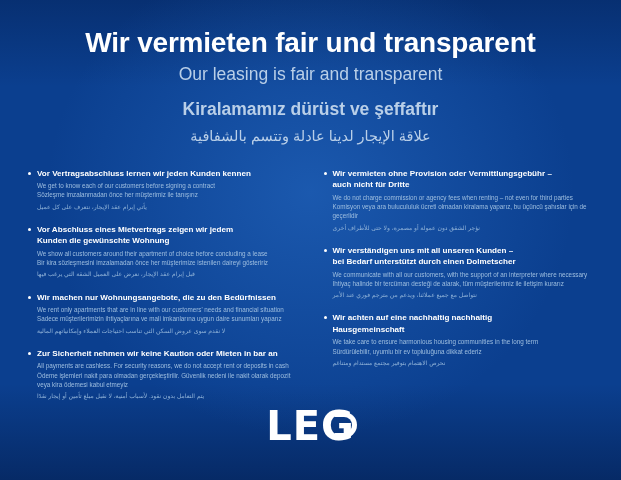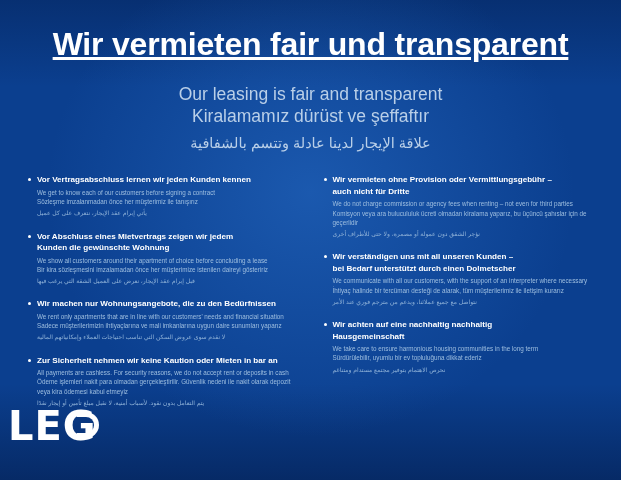--- a/index.html
+++ b/index.html
@@ -36,38 +36,37 @@
     height: 100%;
   }
 
   
   .headlines {
     text-align: center;
     padding-top: 26px;
   }
   .h-de {
     color: #ffffff;
-    font-size: 32px;
+    font-size: 28px;
     font-weight: bold;
     letter-spacing: -0.2px;
     line-height: 1.18;
-    margin: 0 0 20px 0;
-    text-decoration: underline;
+    margin: 0 0 5px 0;
   }
   .h-en {
     color: #b9cfe8;
     font-size: 17.5px;
     font-weight: normal;
     line-height: 1.25;
-    margin: 0 0 0 0;
+    margin: 0 0 13px 0;
   }
   .h-tr {
     color: #b9cfe8;
     font-size: 17.5px;
-    font-weight: normal;
+    font-weight: bold;
     line-height: 1.25;
     margin: 0 0 3px 0;
   }
   .h-ar {
     color: #b9cfe8;
     font-size: 14.5px;
     font-weight: normal;
     line-height: 1.3;
     margin: 6px;
     direction: rtl;
@@ -120,23 +119,24 @@
     direction: rtl;
     text-align: left;
   }
   .sub-line {
     display: block;
   }
 
   
   .logo-wrap {
     position: absolute;
-    left: 8px;
+    left: 0;
     right: 0;
     bottom: 34px;
+    text-align: center;
     z-index: 3;
   }
   .logo {
     display: inline-block;
     color: #ffffff;
     font-family: "DejaVu Sans", sans-serif;
     font-size: 40px;
     font-weight: bold;
     letter-spacing: 1px;
     line-height: 1;

